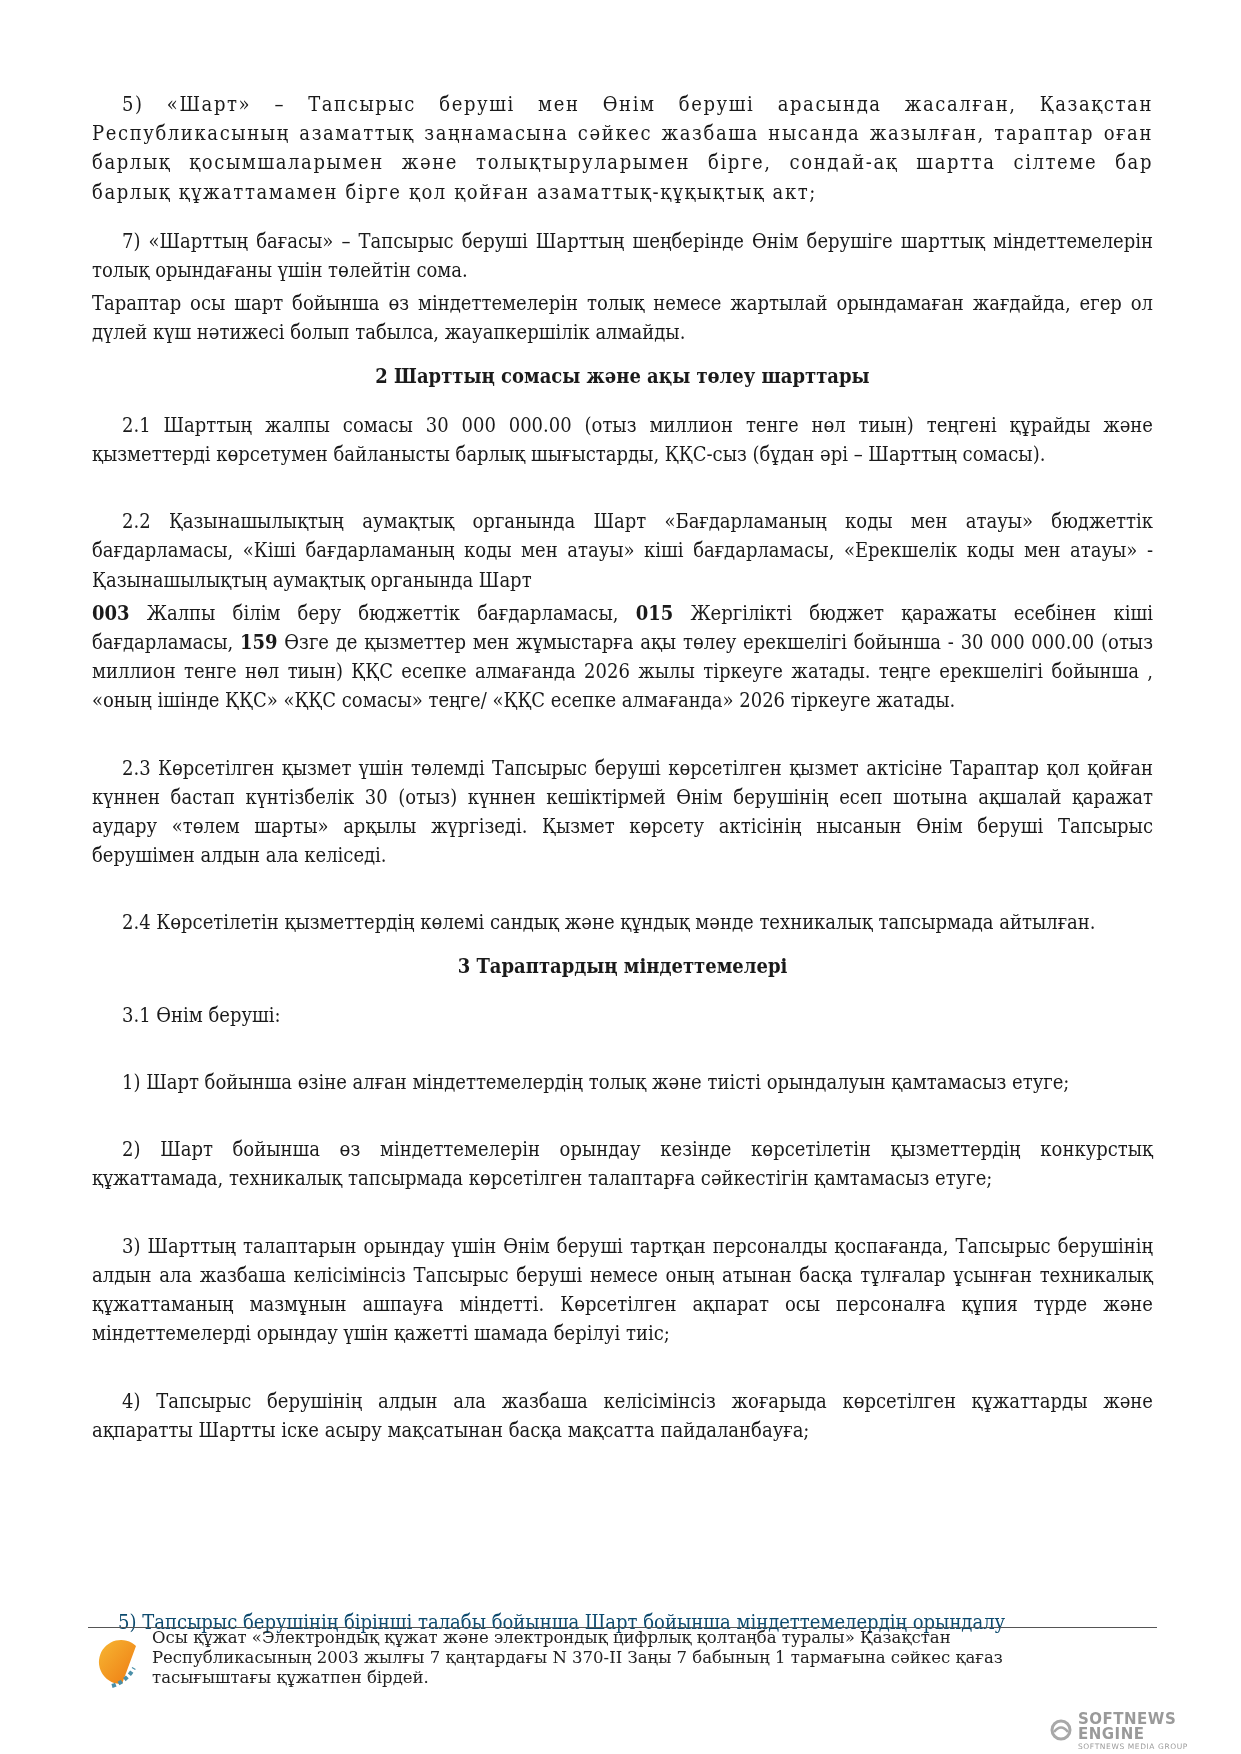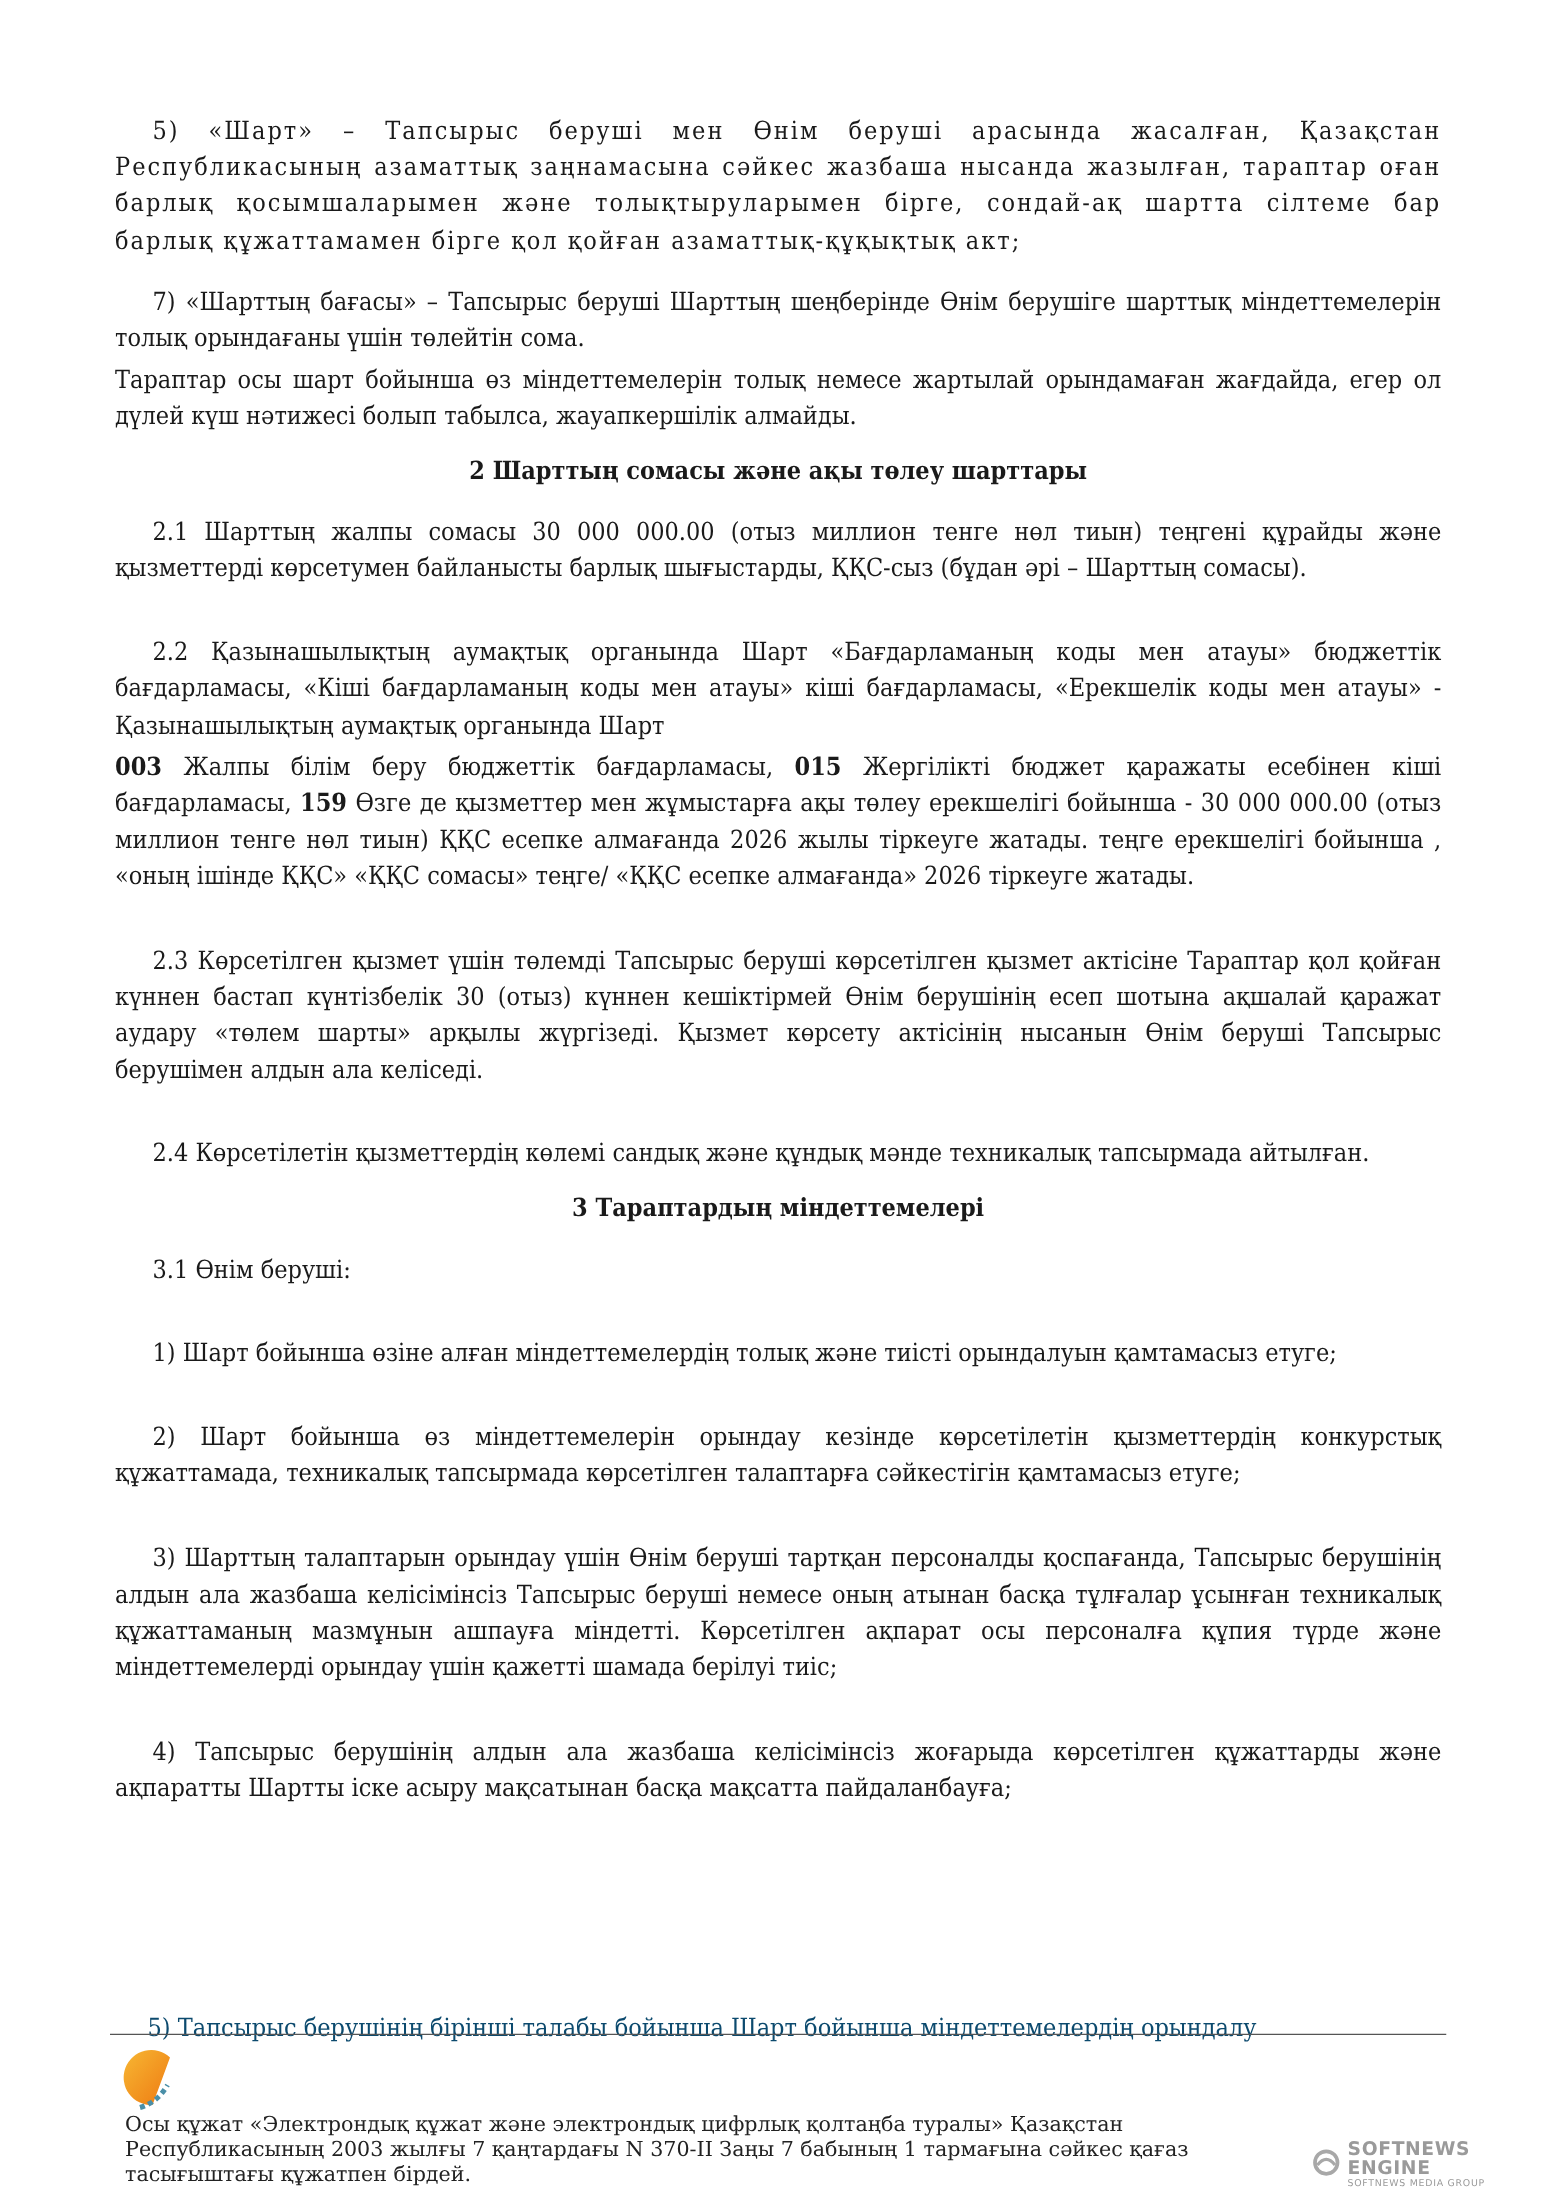--- a/index.html
+++ b/index.html
@@ -20,21 +20,21 @@
   .footer-rule {
     position: absolute; left: 88px; top: 1627px; width: 1069px; height: 1px; background: #555;
   }
   .trail {
     position: absolute; left: 88px; top: 1608px; width: 1069px;
     font-family: "DejaVu Serif", serif; font-stretch: condensed;
     font-size: 20px; line-height: 29px; color: #0c4a6e; text-indent: 30px; white-space: nowrap;
   }
   .stamp {
     position: absolute; left: 92px; top: 1628px; width: 960px;
-    display: flex; align-items: flex-start; flex-direction: column;
+    display: flex; align-items: flex-start;
   }
   .logo { width: 52px; height: 52px; margin-top: 10px; flex: 0 0 52px; position: relative; }
   .stamp-text {
     margin-left: 8px;
     font-family: "DejaVu Serif", serif; font-size: 16.5px; line-height: 20px; color: #222;
   }
   .dle {
     position: absolute; left: 1050px; top: 1712px; display: flex; align-items: center;
     font-family: "DejaVu Sans", sans-serif; color: #9a9a9a;
   }

